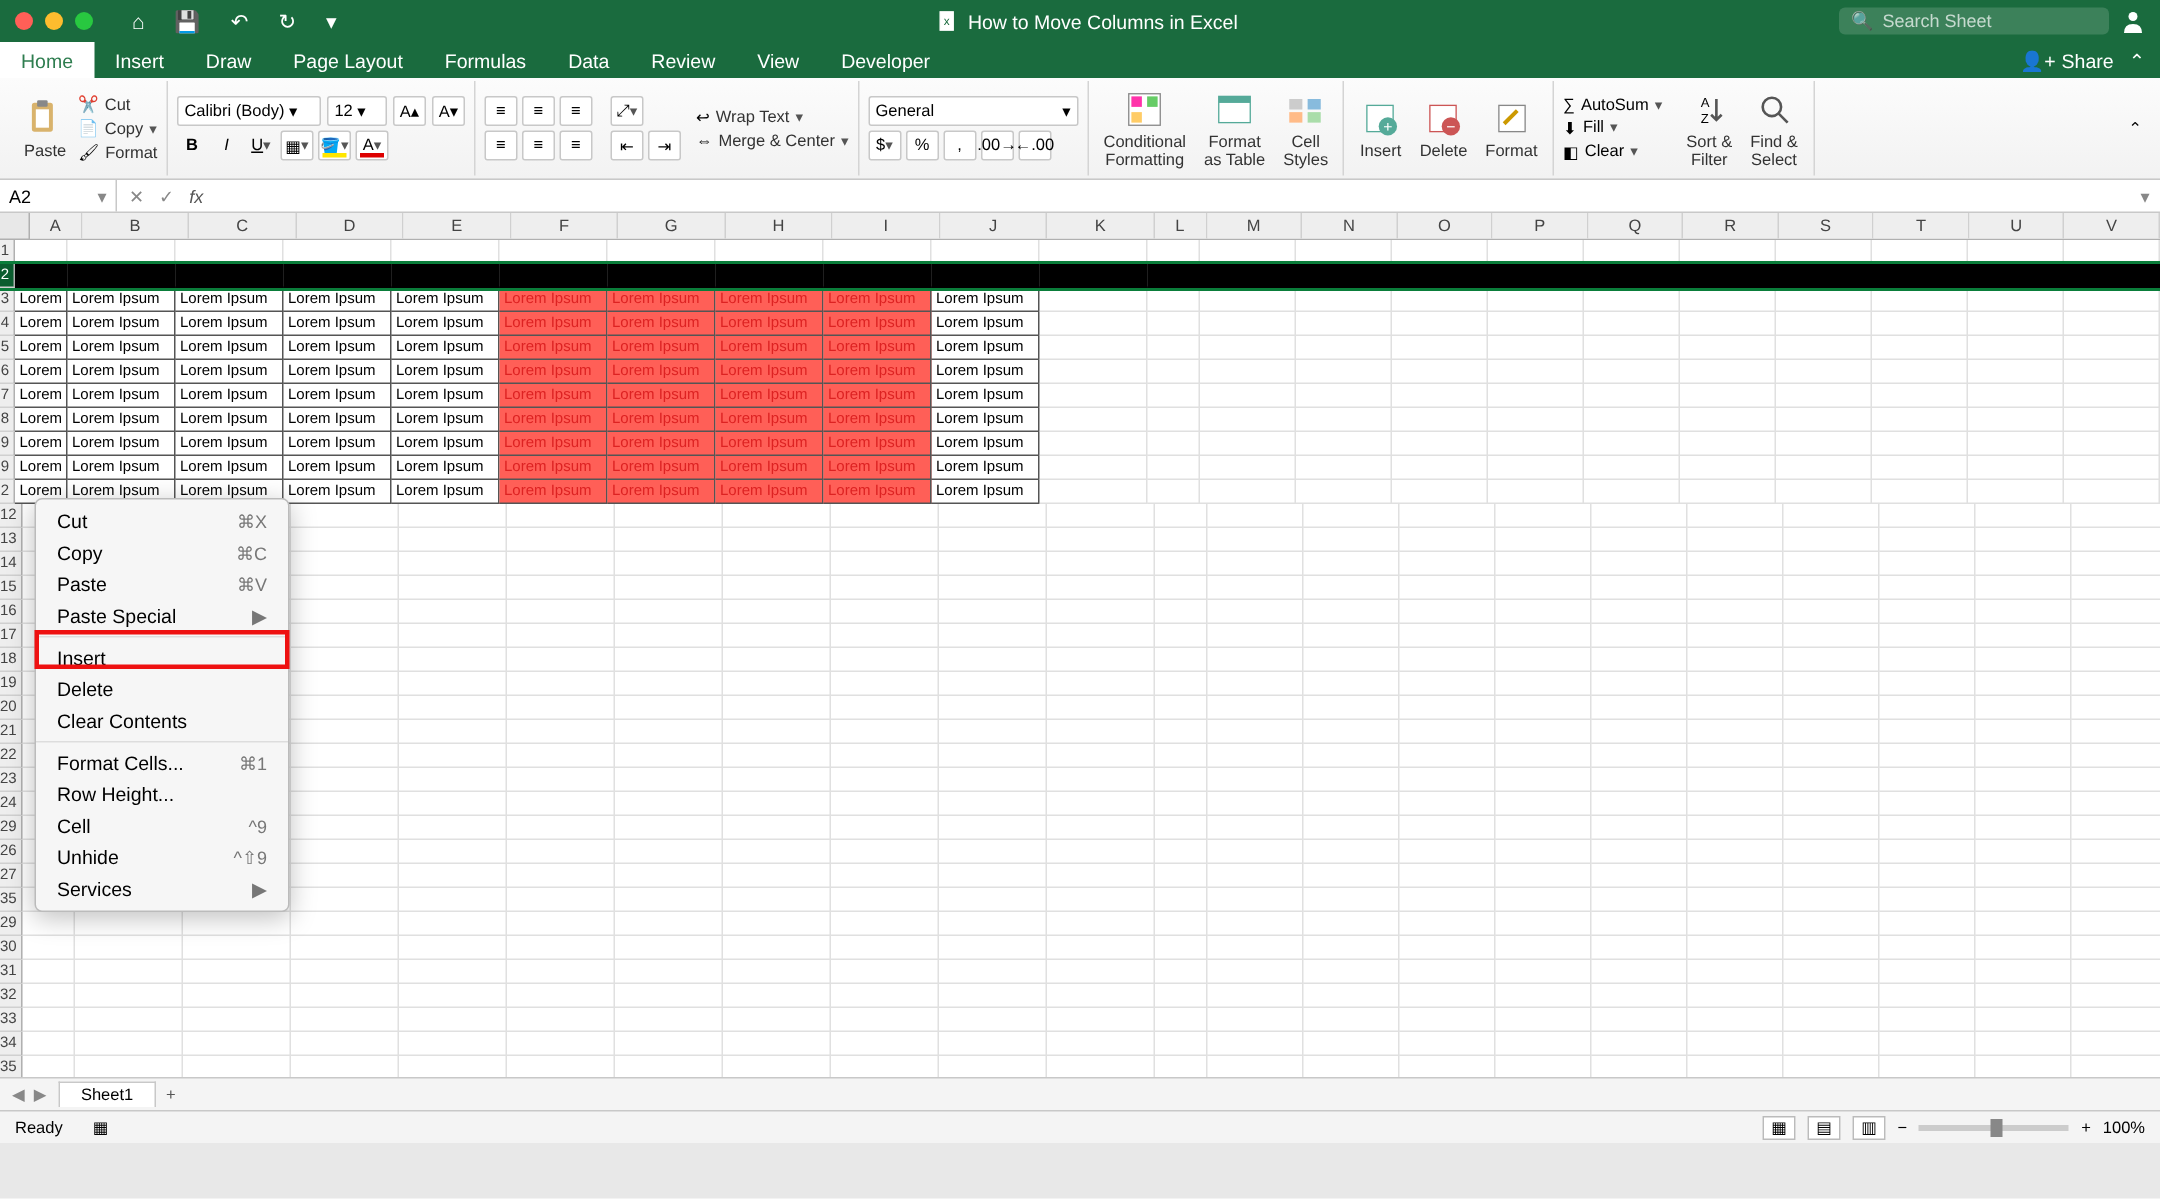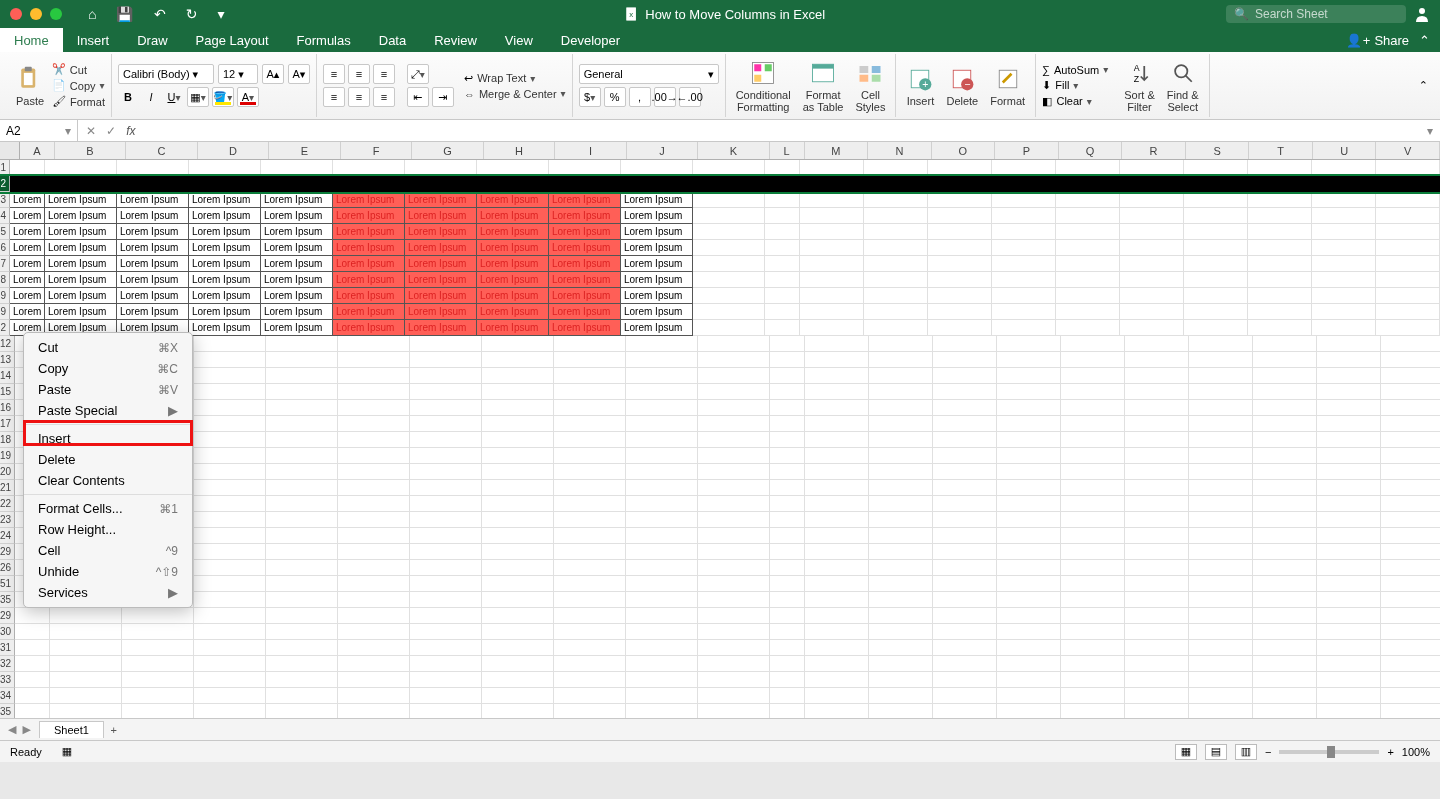--- a/index.html
+++ b/index.html
@@ -1087,21 +1087,21 @@
           <div class="cell" style="width: 64px;"></div>
           <div class="cell" style="width: 64px;"></div>
           <div class="cell" style="width: 64px;"></div>
           <div class="cell" style="width: 64px;"></div>
           <div class="cell" style="width: 64px;"></div>
           <div class="cell" style="width: 64px;"></div>
           <div class="cell" style="width: 64px;"></div>
         </div>
       </div>
       <div class="row">
-        <div class="rh">51</div>
+        <div class="rh">27</div>
         <div class="cells">
           <div class="cell" style="width: 35px;"></div>
           <div class="cell" style="width: 72px;"></div>
           <div class="cell" style="width: 72px;"></div>
           <div class="cell" style="width: 72px;"></div>
           <div class="cell" style="width: 72px;"></div>
           <div class="cell" style="width: 72px;"></div>
           <div class="cell" style="width: 72px;"></div>
           <div class="cell" style="width: 72px;"></div>
           <div class="cell" style="width: 72px;"></div>

